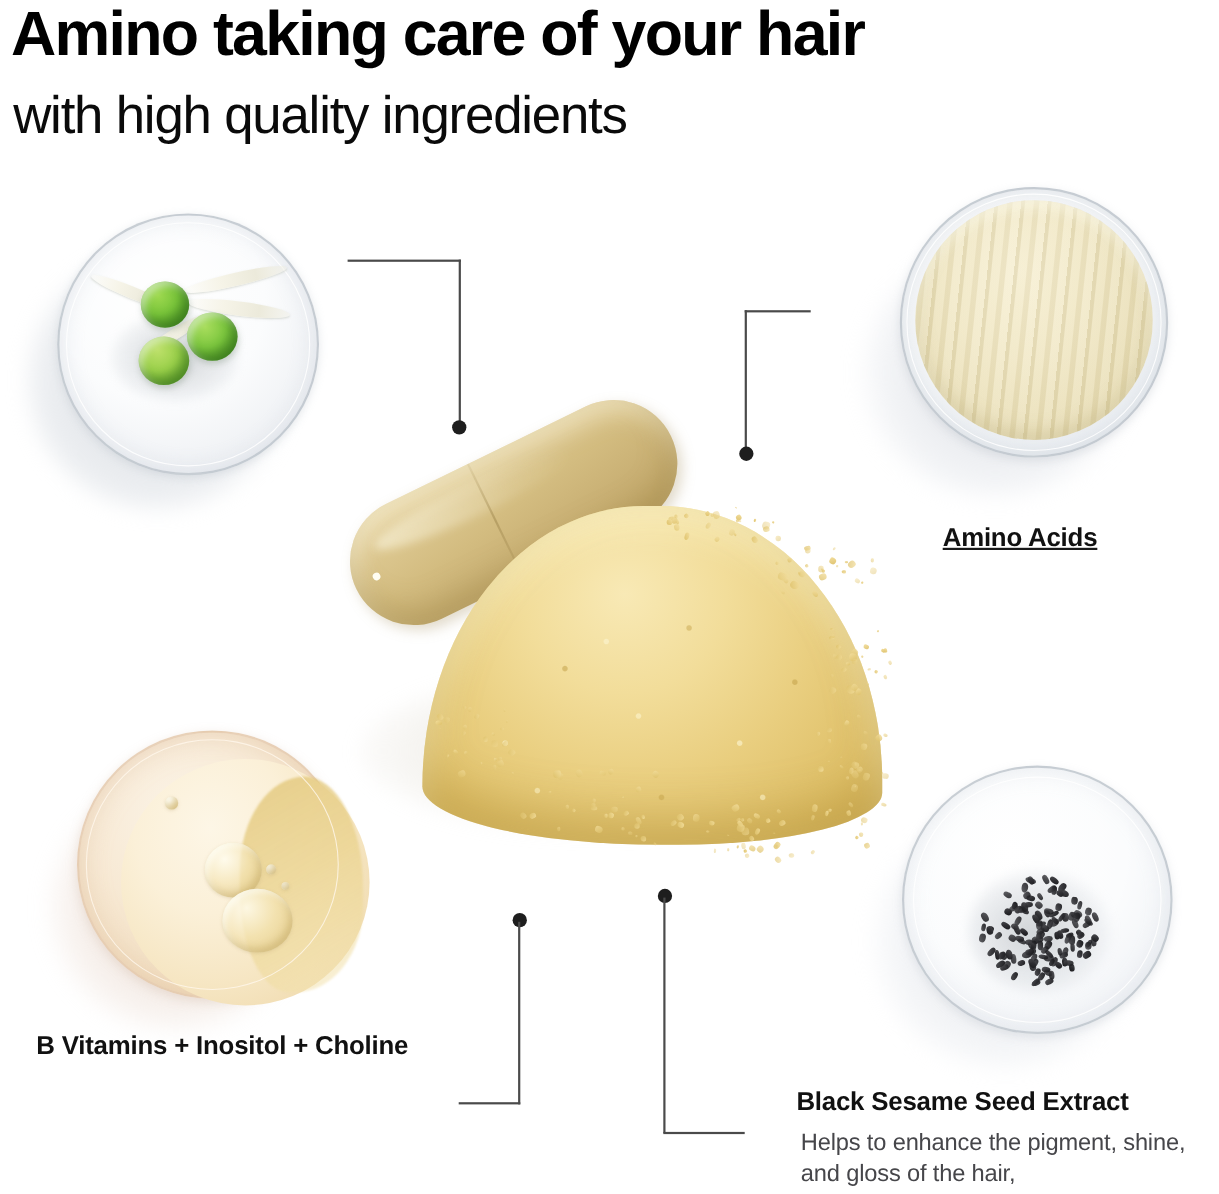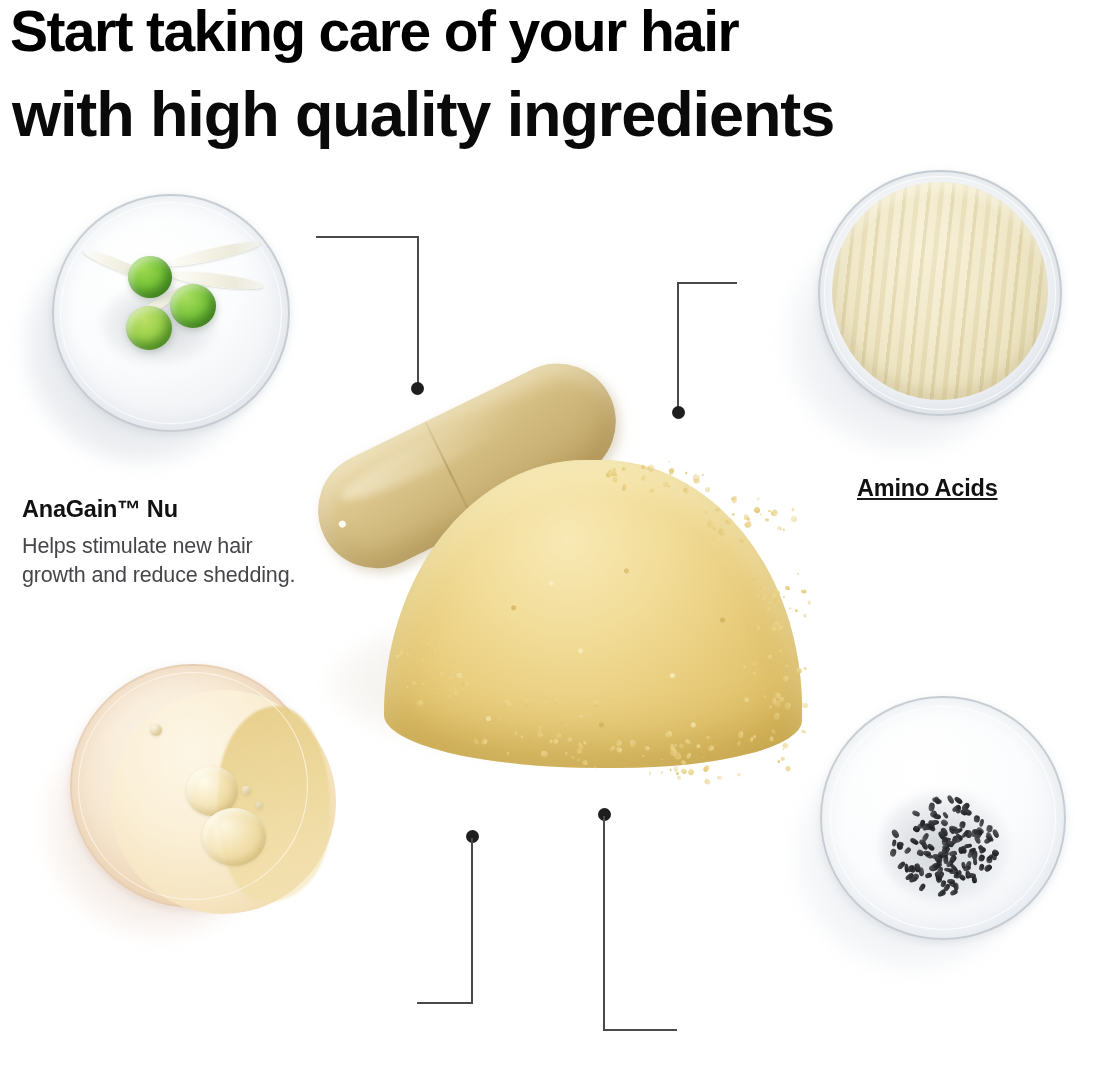--- a/index.html
+++ b/index.html
@@ -14,21 +14,21 @@
   .stage { position:absolute; inset:0; }
 
   
   .headline {
     position:absolute; left:10px; top:2px;
     font-size:57px; font-weight:bold; letter-spacing:-1.6px;
     line-height:1.04; color:#000; white-space:nowrap;
   }
   .subhead {
     position:absolute; left:12px; top:80px;
-    font-size:63px; font-weight:700; letter-spacing:-1.1px;
+    font-size:48px; font-weight:400; letter-spacing:-1.1px;
     line-height:1.08; color:#0a0a0a; white-space:nowrap;
   }
 
   
   .label-block { position:absolute; }
   .label-title {
     font-size:23.5px; font-weight:bold; color:#111;
     letter-spacing:-0.2px; line-height:1.26; margin-bottom:7px;
   }
   .label-desc {
@@ -261,21 +261,21 @@
   .crumb {
     position:absolute; border-radius:42% 58% 52% 48%;
     background:linear-gradient(140deg,#f2dd9c,#ddc068);
   }
 </style>
 </head>
 <body>
 
 <div class="stage">
 
-  <div class="headline">Start taking care of your hair</div>
+  <div class="headline">Amino taking care of your hair</div>
   <div class="subhead">with high quality ingredients</div>
 
   <div class="dish" id="dish-sprouts">
     <div class="shadow"></div>
     <div class="glass"></div>
     <div class="rimlight"></div>
     <div class="seed-shadow" style="left:82px; top:106px; width:118px; height:82px;"></div>
     <div class="root" style="left:62px; top:82px; width:78px; height:11px; transform:rotate(22deg);"></div>
     <div class="root" style="left:148px; top:70px; width:96px; height:12px; transform:rotate(-13deg);"></div>
     <div class="root" style="left:152px; top:96px; width:94px; height:13px; transform:rotate(7deg);"></div>
@@ -680,26 +680,27 @@
   <div class="dot" style="left:672px; top:406px;"></div>
 
   <div class="dot" style="left:466px; top:830px;"></div>
   <div class="leader v" style="left:471px; top:838px; height:166px;"></div>
   <div class="leader h" style="left:417px; top:1002px; width:56px;"></div>
 
   <div class="dot" style="left:598px; top:808px;"></div>
   <div class="leader v" style="left:603px; top:816px; height:214px;"></div>
   <div class="leader h" style="left:603px; top:1029px; width:74px;"></div>
 
-  <div class="label-block" id="lbl-anagain">
-    <div class="label-title">AnaGain™ Nu</div>
-    <div class="label-desc">Helps stimulate new hair growth and reduce shedding.</div>
-  </div>
 
   <div class="label-block" id="lbl-amino">
     <div class="label-title">Amino Acids</div>
   </div>
 
   <div class="label-block" id="lbl-bvit">
+    <div class="label-title">B Vitamins + Inositol + Choline</div>
   </div>
 
+  <div class="label-block" id="lbl-sesame">
+    <div class="label-title">Black Sesame Seed Extract</div>
+    <div class="label-desc">Helps to enhance the pigment, shine, and gloss of the hair,</div>
+  </div>
 
 </div>
 
 </body></html>

